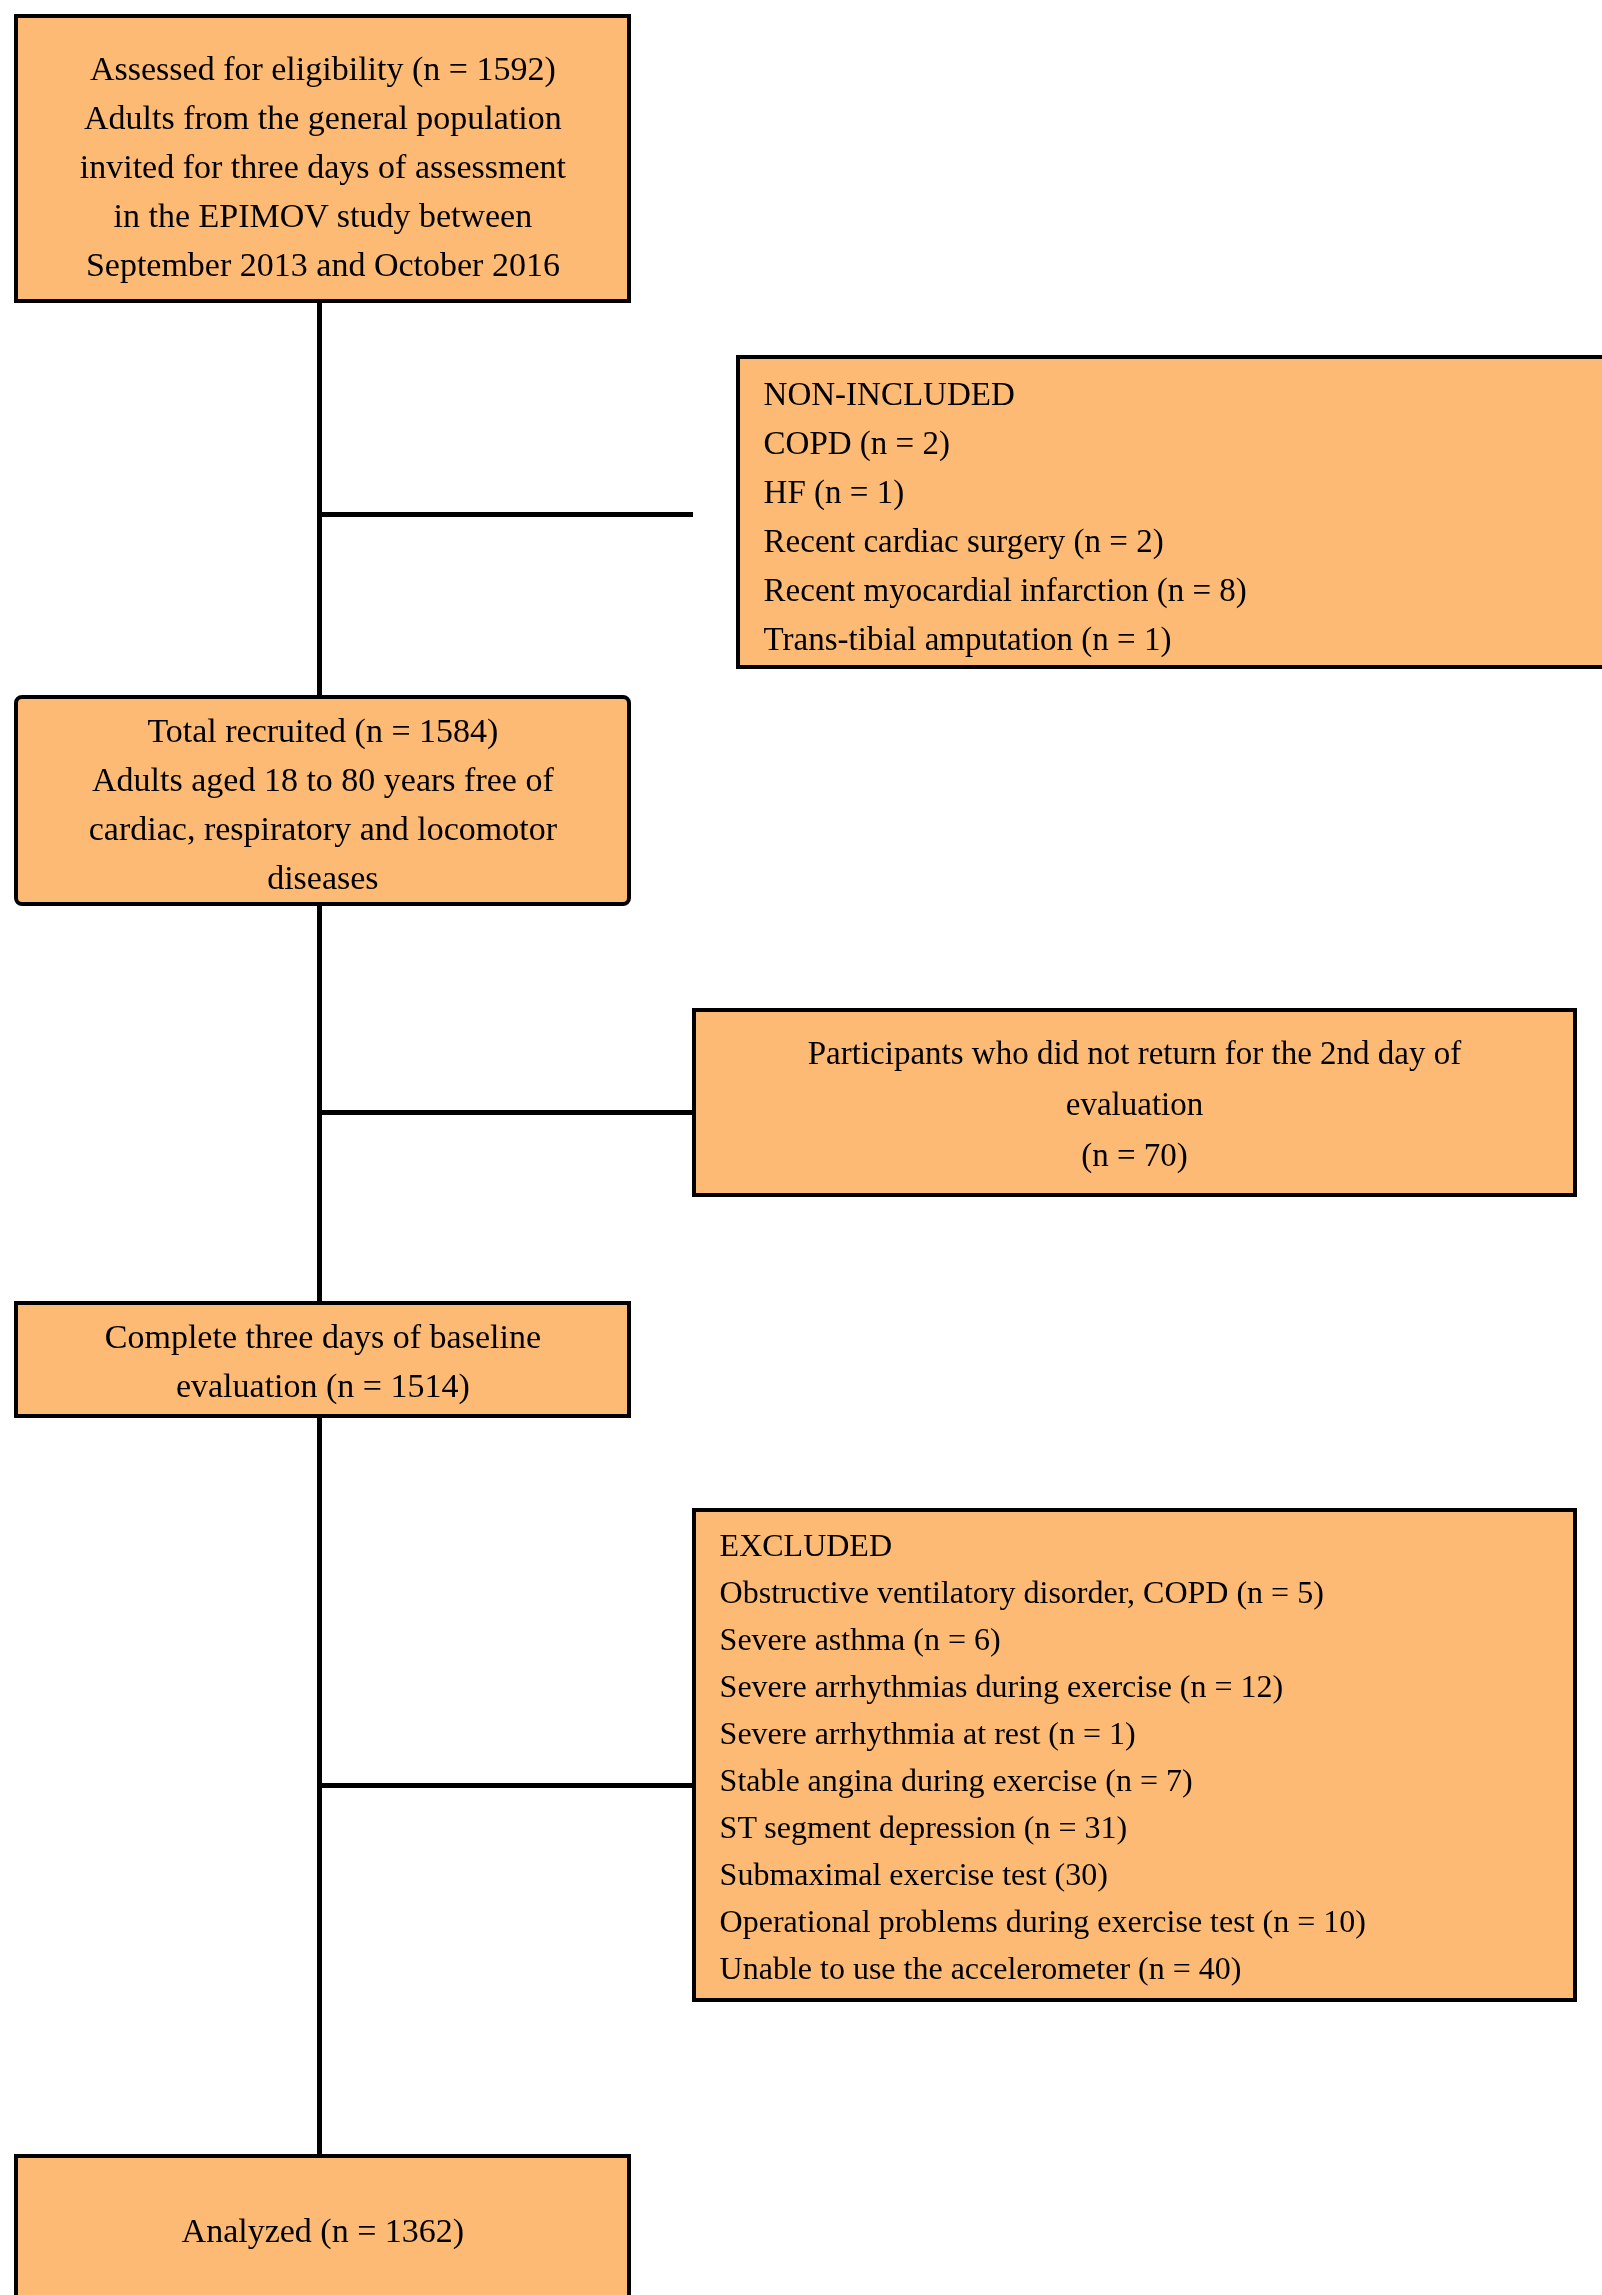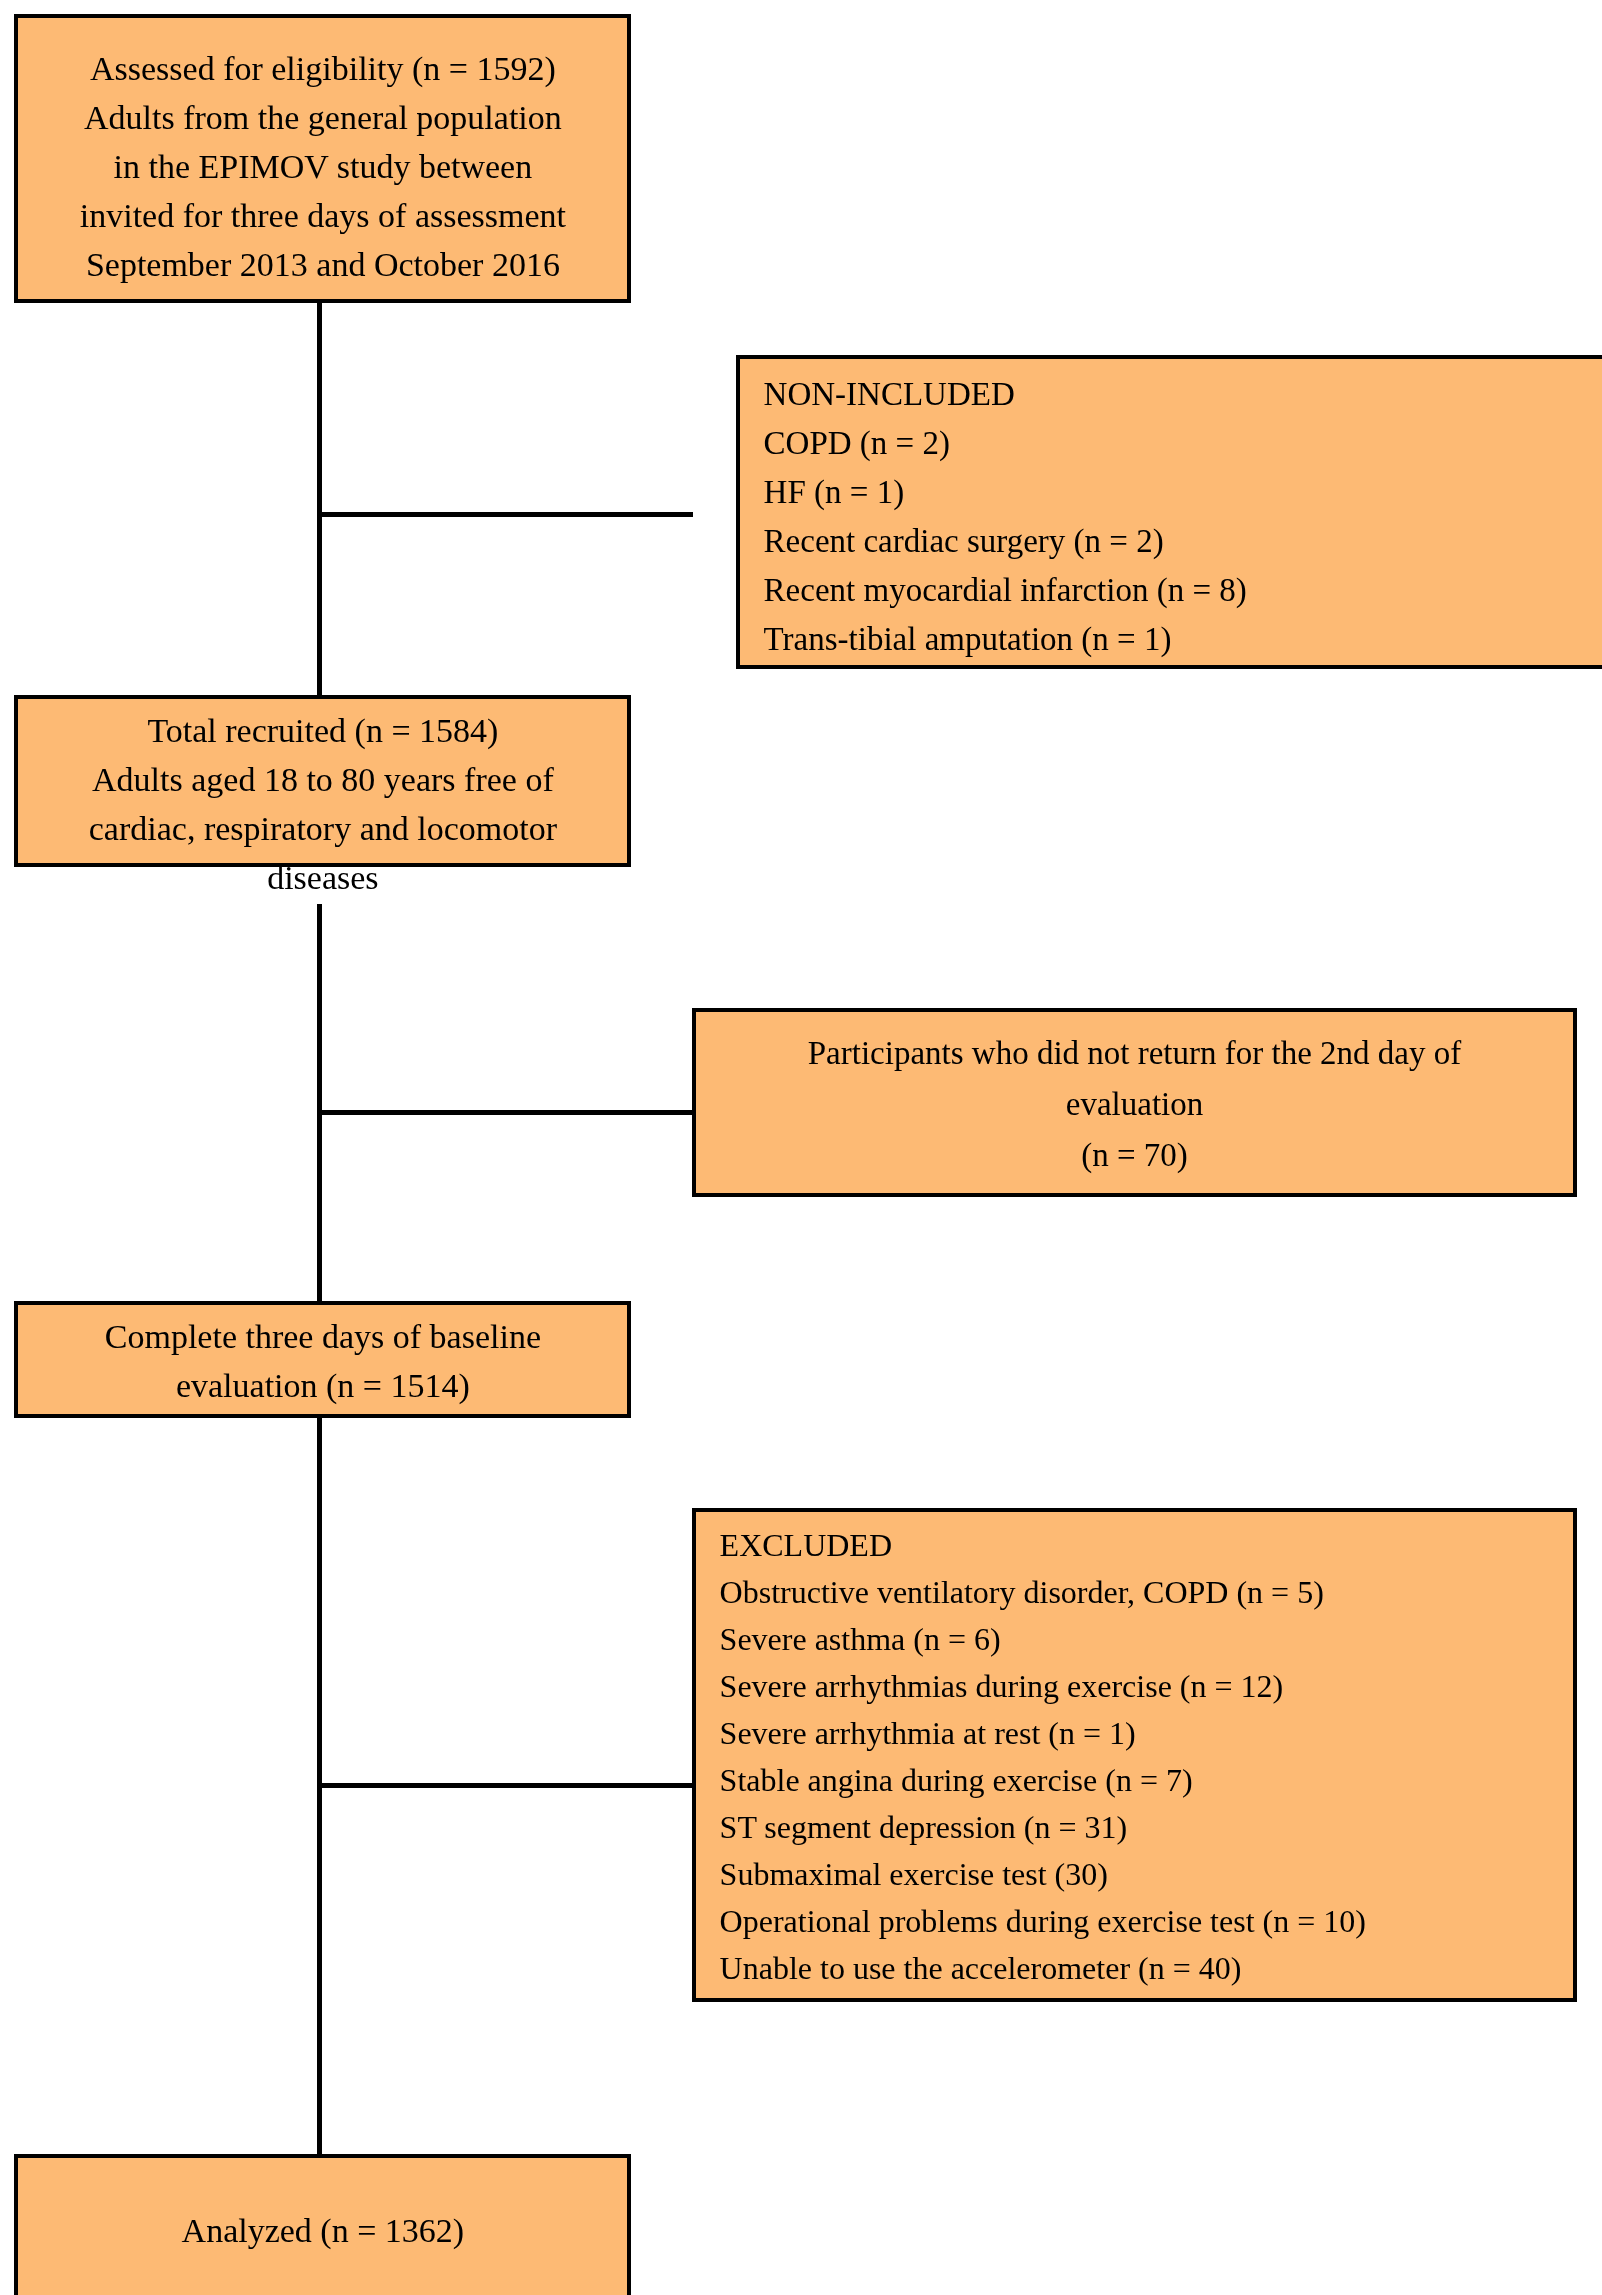--- a/index.html
+++ b/index.html
@@ -34,23 +34,24 @@
     font-size: 34px; line-height: 49px;
     padding-top: 26px;
   }
   #box-non-included {
     left: 692px; top: 355px; width: 885px; height: 314px;
     font-size: 33px; line-height: 49px;
     padding: 11.3px 10.3px 0 23.6px;
     margin-left: 44px;
   }
   #box-recruited {
-    left: 14.4px; top: 695px; width: 617px; height: 172px;
+    left: 14.4px; top: 695px; width: 617px; height: 211px;
     font-size: 34px; line-height: 49px;
     padding-top: 7.2px;
+    border-radius: 8px;
   }
   #box-no-return {
     left: 692px; top: 1008px; width: 885px; height: 189px;
     font-size: 33px; line-height: 51px;
     padding-top: 16.4px;
   }
   #box-baseline {
     left: 14.4px; top: 1301px; width: 617px; height: 117px;
     font-size: 34px; line-height: 49px;
     padding-top: 7.2px;
@@ -92,22 +93,22 @@
   <div class="vline" id="vline-1"></div>
   <div class="vline" id="vline-2"></div>
   <div class="vline" id="vline-3"></div>
   <div class="hline" id="hbranch-non-included"></div>
   <div class="hline" id="hbranch-no-return"></div>
   <div class="hline" id="hbranch-excluded"></div>
 
   <div class="box box-center" id="box-assessed">
     <div class="ln">Assessed for eligibility (n = 1592)</div>
     <div class="ln">Adults from the general population</div>
+    <div class="ln">invited for three days of assessment</div>
     <div class="ln">in the EPIMOV study between</div>
-    <div class="ln">invited for three days of assessment</div>
     <div class="ln">September 2013 and October 2016</div>
   </div>
 
   <div class="box box-left" id="box-non-included">
     <div class="ln">NON-INCLUDED</div>
     <div class="ln">COPD (n = 2)</div>
     <div class="ln">HF (n = 1)</div>
     <div class="ln">Recent cardiac surgery (n = 2)</div>
     <div class="ln">Recent myocardial infarction (n = 8)</div>
     <div class="ln">Trans-tibial amputation (n = 1)</div>

